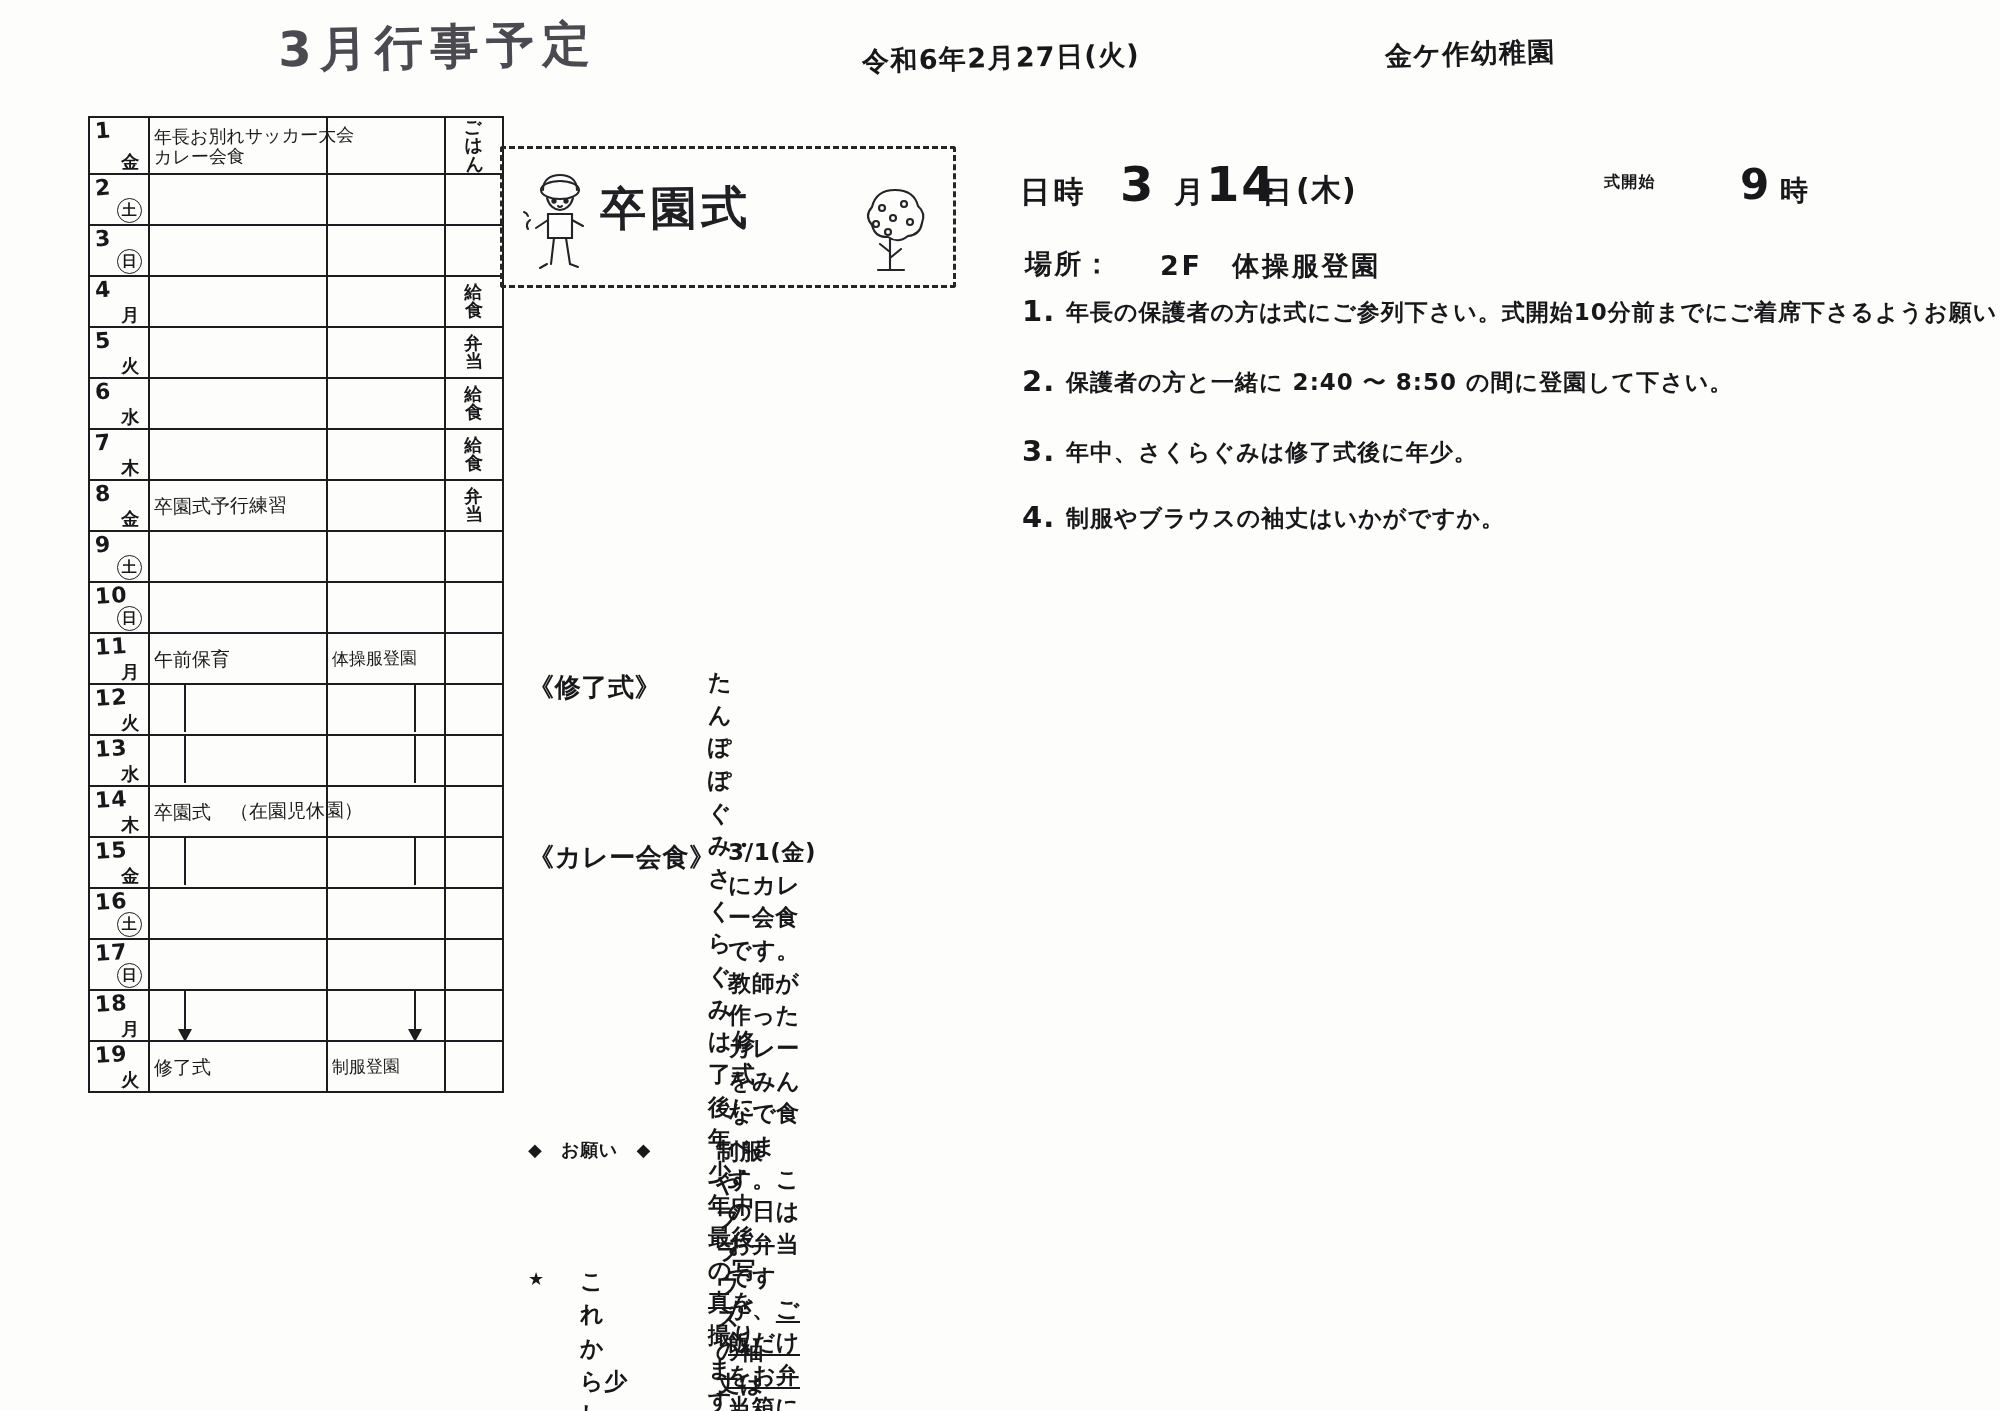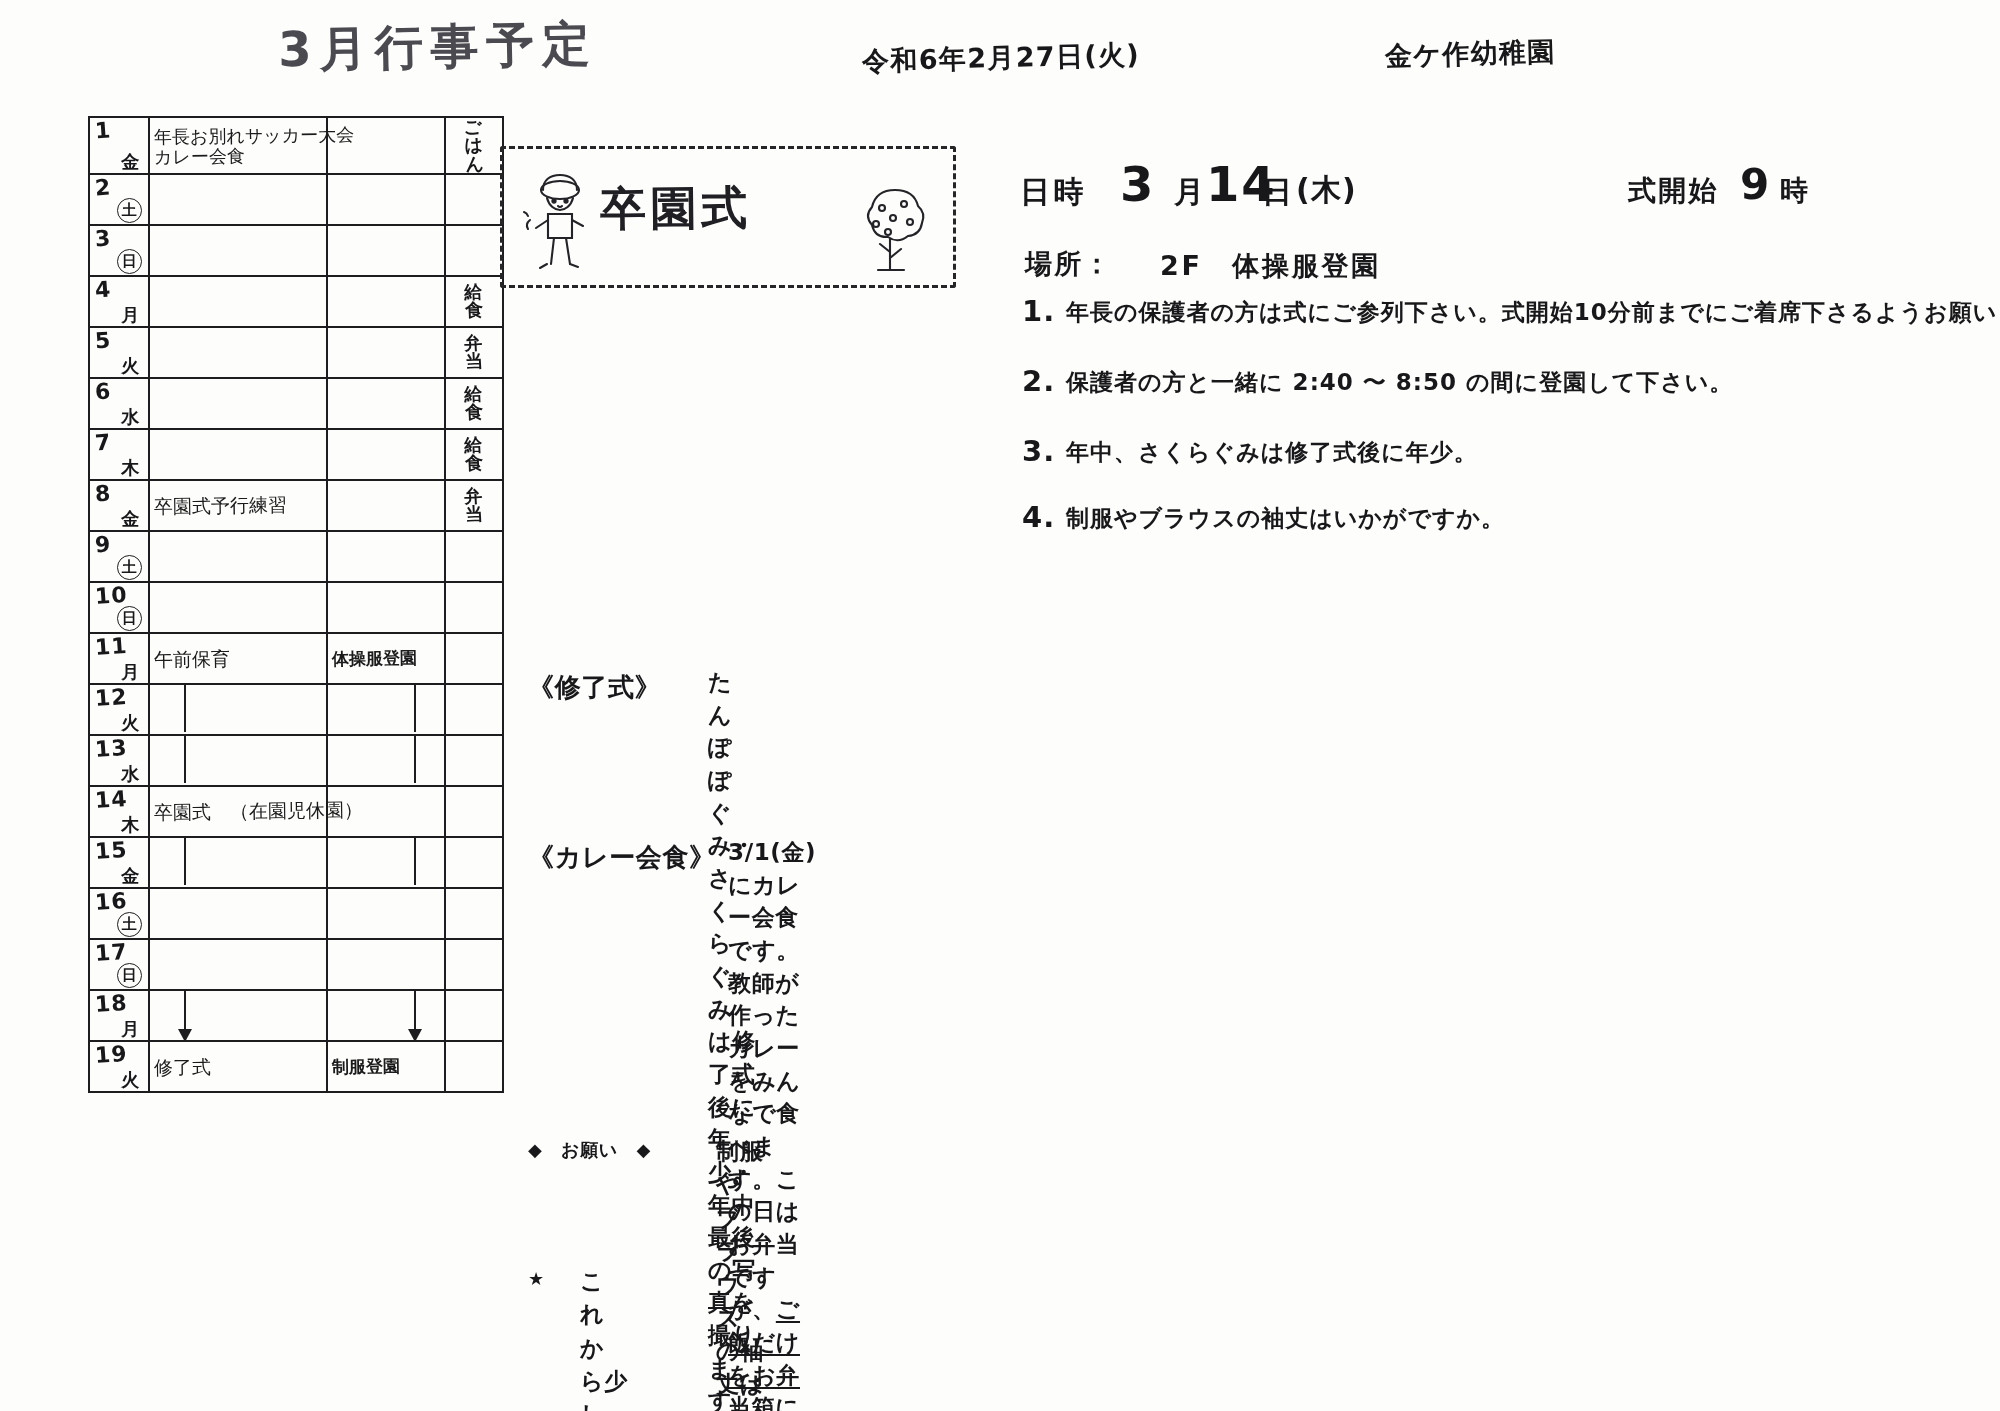--- a/index.html
+++ b/index.html
@@ -51,21 +51,21 @@
   }
   .cal td{
     border:2px solid #1d1d1f;
     height:49px;
     padding:0 4px;
     vertical-align:middle;
     position:relative;
   }
   .cal td.c-day{width:58px;padding:0;}
   .cal td.c-ev1{width:168px;}
-  .cal td.c-ev2{width:108px;font-weight:bold;}
+  .cal td.c-ev2{width:108px;}
   .cal td.c-meal{width:56px;padding:0;}
 
   .daycell{
     position:relative;width:100%;height:100%;
   }
   .daynum{
     position:absolute;left:5px;top:2px;
     font-size:22px;line-height:1;
     font-weight:600;
     transform:rotate(-4deg);
@@ -133,21 +133,21 @@
   .doodle-kid{position:absolute;left:516px;top:168px;width:88px;height:108px;}
   .doodle-tree{position:absolute;left:852px;top:184px;width:86px;height:92px;}
 
   
   .dt-label{position:absolute;left:1020px;top:172px;font-size:30px;letter-spacing:.12em;}
   .dt-month{position:absolute;left:1120px;top:156px;font-size:48px;font-weight:700;}
   .dt-mk{position:absolute;left:1174px;top:172px;font-size:30px;}
   .dt-day{position:absolute;left:1206px;top:156px;font-size:48px;font-weight:700;}
   .dt-dk{position:absolute;left:1262px;top:172px;font-size:30px;}
   .dt-wd{position:absolute;left:1296px;top:170px;font-size:30px;}
-  .dt-start-label{position:absolute;left:1604px;top:172px;font-size:28px;letter-spacing:.08em;margin-left:24px;}
+  .dt-start-label{position:absolute;left:1604px;top:172px;font-size:16px;letter-spacing:.08em;}
   .dt-start-time{position:absolute;left:1740px;top:160px;font-size:42px;font-weight:700;}
   .dt-start-unit{position:absolute;left:1780px;top:172px;font-size:28px;}
 
   .place-label{position:absolute;left:1025px;top:246px;font-size:27px;letter-spacing:.08em;}
   .place-value{position:absolute;left:1160px;top:248px;font-size:27px;letter-spacing:.1em;}
 
   .notice{position:absolute;left:1022px;font-size:25px;line-height:1.1;}
   .notice .num{position:absolute;left:0;top:-4px;font-size:29px;font-weight:700;}
   .notice .txt{display:block;margin-left:44px;font-size:23px;white-space:nowrap;}
   .n1{top:300px;}

